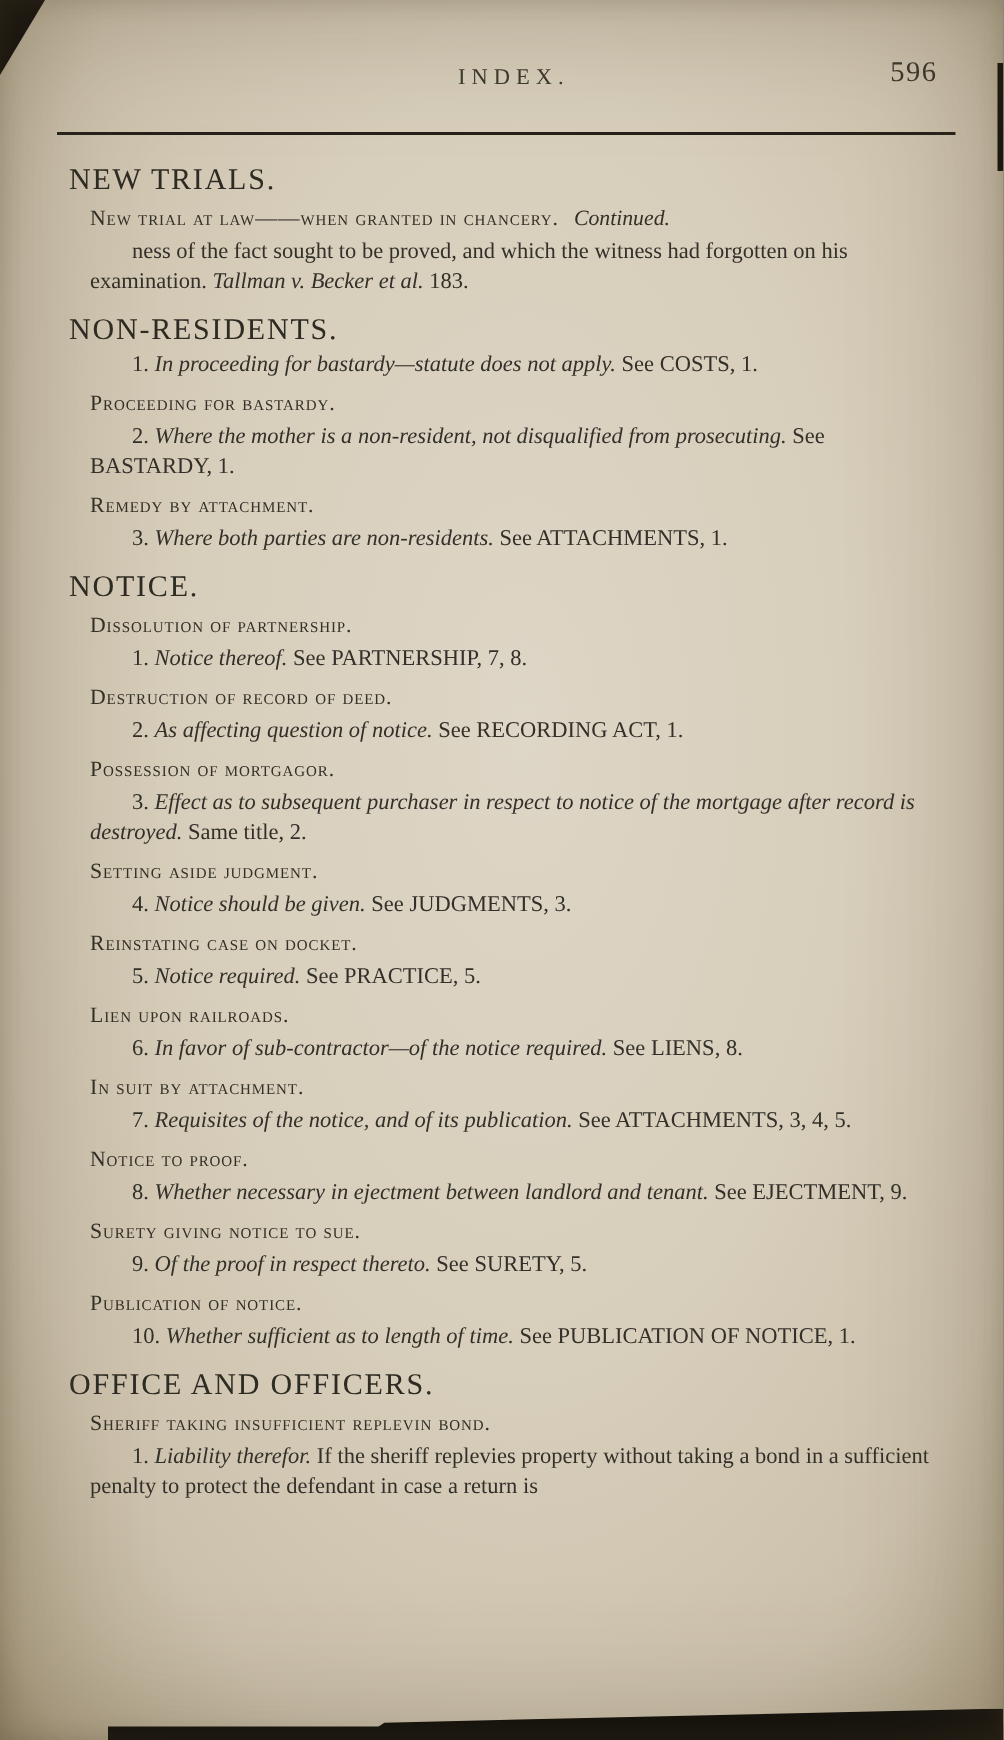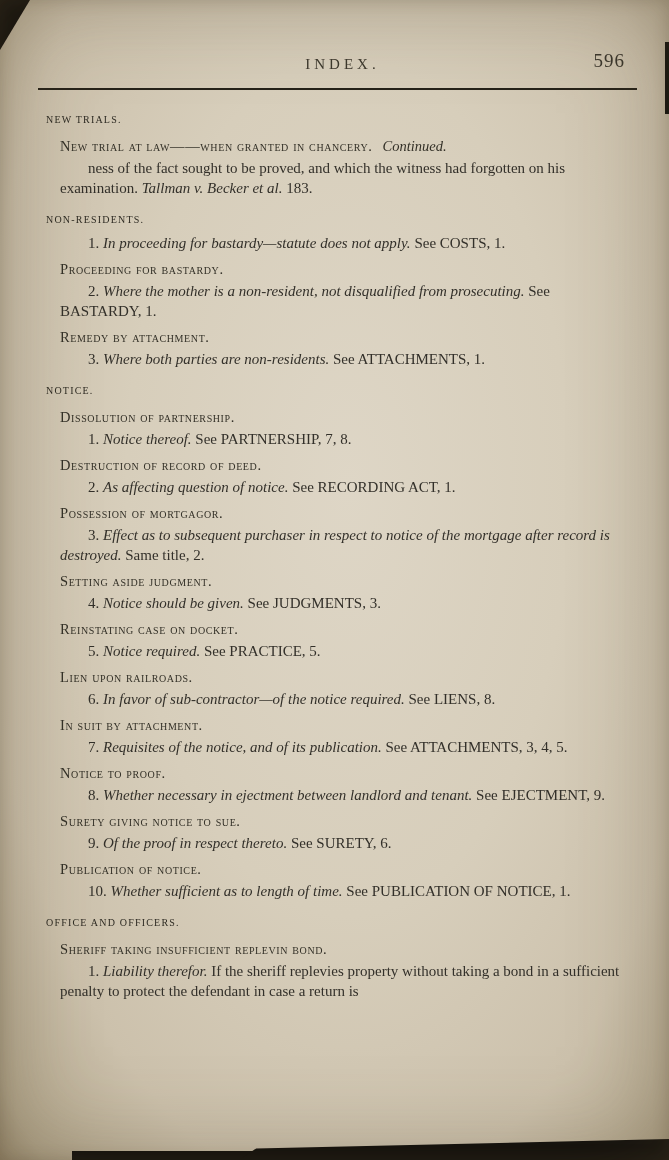--- a/index.html
+++ b/index.html
@@ -20,38 +20,38 @@
     box-shadow: inset 0 0 95px rgba(88,72,44,.38), inset 0 0 16px rgba(70,56,32,.22);
   }
   
   .art { position:absolute; background:#0d0c0a; }
   .art-tl { top:0; left:0; width:30px; height:50px; clip-path:polygon(0 0,100% 0,0 100%); }
   .art-right { top:42px; right:0; width:4px; height:72px; }
   .art-bottom-thin { left:72px; right:0; bottom:0; height:9px; }
   .art-bottom-thick { right:0; bottom:0; width:430px; height:21px;
     clip-path:polygon(0 100%,4% 45%,100% 0,100% 100%); }
 
-  .header { position:absolute; top:48px; left:46px; right:30px; height:34px;text-align:right; }
+  .header { position:absolute; top:36px; left:46px; right:30px; height:34px;text-align:right; }
   .header-title {
     position:absolute; left:50%; top:8px; transform:translateX(-50%);
     font-size:15px; letter-spacing:4px; color:#3c382d;
   }
   .page-number {
     position:absolute; right:14px; top:2px; font-size:19px;
     letter-spacing:1px; color:#3a362c;
   }
   .rule { position:absolute; top:88px; left:38px; right:32px; height:2px; background:#262219; }
 
   .content {
     position:absolute; top:98px; left:46px; right:34px; bottom:10px;
     font-size:15px; line-height:20px; overflow:hidden;
   }
   .section { margin-bottom:8px; }
   .heading {
-    font-size:10px; letter-spacing:1.2px; margin:12px 0 3px;
+    font-size:20px; letter-spacing:1.2px; margin:12px 0 3px;
     color:#2e2b23; font-weight:normal;
   }
   .group-label { margin:6px 0 2px 14px; font-size:14.5px; color:#333027; }
   .sc { font-variant:small-caps; letter-spacing:.6px; }
   .it { font-style:italic; }
   .suffix { margin-left:10px; }
   .entry { margin-left:14px; text-indent:28px; color:#33302a; }
 </style>
 </head>
 <body>
@@ -94,21 +94,21 @@
         <div class="entry"><span class="rm">4.  </span><span class="it">Notice should be given.</span><span class="rm">  See JUDGMENTS, 3.</span></div>
         <div class="group-label"><span class="sc">Reinstating case on docket.</span></div>
         <div class="entry"><span class="rm">5.  </span><span class="it">Notice required.</span><span class="rm">  See PRACTICE, 5.</span></div>
         <div class="group-label"><span class="sc">Lien upon railroads.</span></div>
         <div class="entry"><span class="rm">6.  </span><span class="it">In favor of sub-contractor—of the notice required.</span><span class="rm">  See LIENS, 8.</span></div>
         <div class="group-label"><span class="sc">In suit by attachment.</span></div>
         <div class="entry"><span class="rm">7.  </span><span class="it">Requisites of the notice, and of its publication.</span><span class="rm">  See ATTACHMENTS, 3, 4, 5.</span></div>
         <div class="group-label"><span class="sc">Notice to proof.</span></div>
         <div class="entry"><span class="rm">8.  </span><span class="it">Whether necessary in ejectment between landlord and tenant.</span><span class="rm">  See EJECTMENT, 9.</span></div>
         <div class="group-label"><span class="sc">Surety giving notice to sue.</span></div>
-        <div class="entry"><span class="rm">9.  </span><span class="it">Of the proof in respect thereto.</span><span class="rm">  See SURETY, 6.</span></div>
+        <div class="entry"><span class="rm">9.  </span><span class="it">Of the proof in respect thereto.</span><span class="rm">  See SURETY, 5.</span></div>
         <div class="group-label"><span class="sc">Publication of notice.</span></div>
         <div class="entry"><span class="rm">10.  </span><span class="it">Whether sufficient as to length of time.</span><span class="rm">  See PUBLICATION OF NOTICE, 1.</span></div>
       </section>
       <section class="section">
         <div class="heading">OFFICE AND OFFICERS.</div>
         <div class="group-label"><span class="sc">Sheriff taking insufficient replevin bond.</span></div>
         <div class="entry"><span class="rm">1.  </span><span class="it">Liability therefor.</span><span class="rm">  If the sheriff replevies property without taking a bond in a sufficient penalty to protect the defendant in case a return is</span></div>
       </section>
     </div>
 

